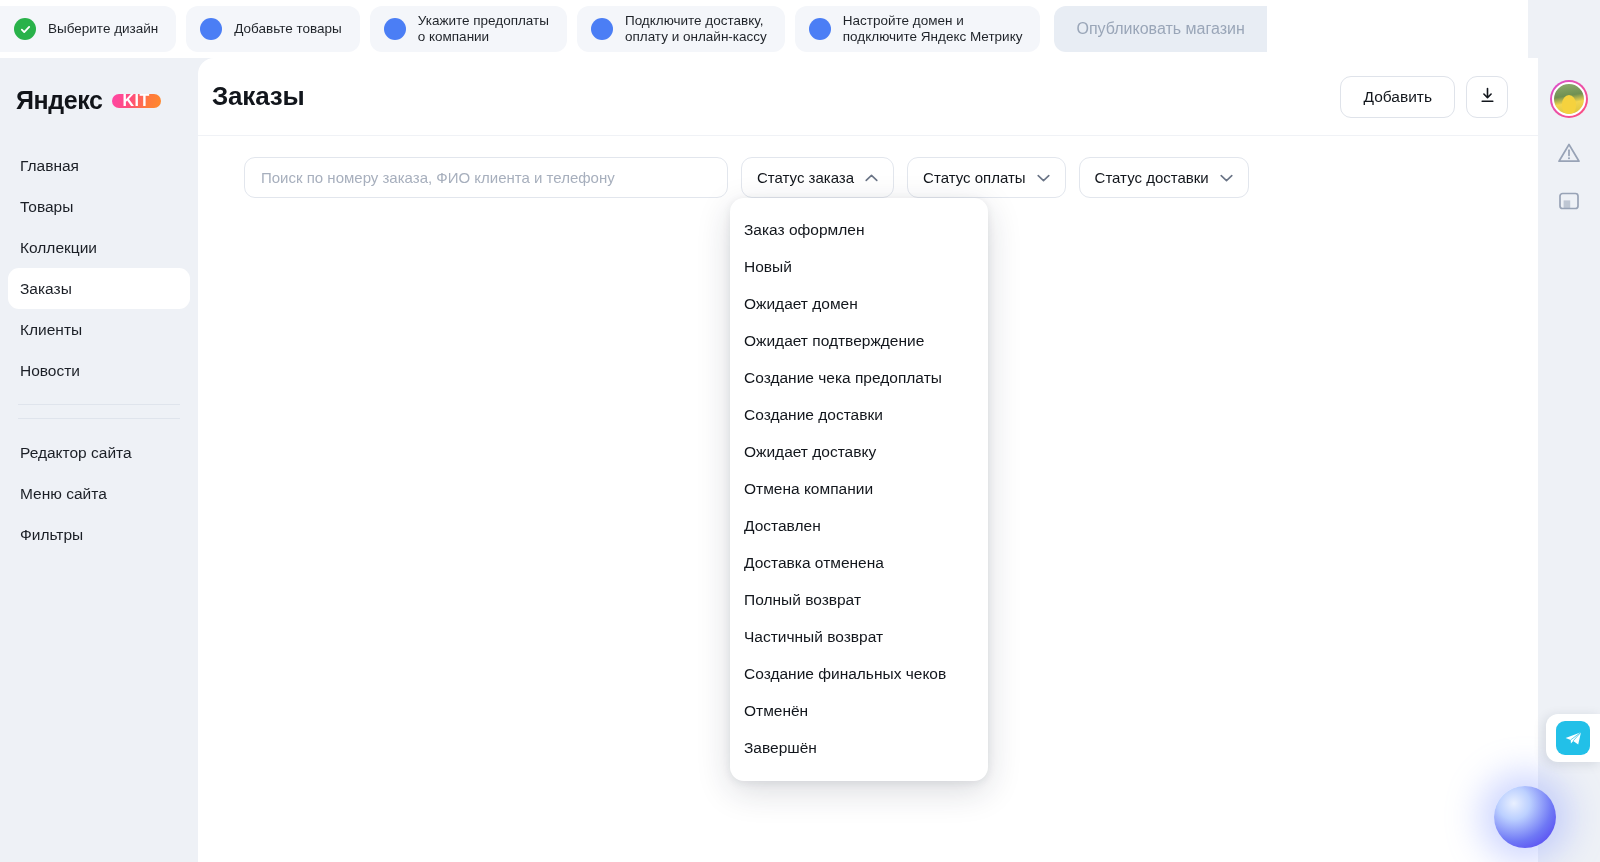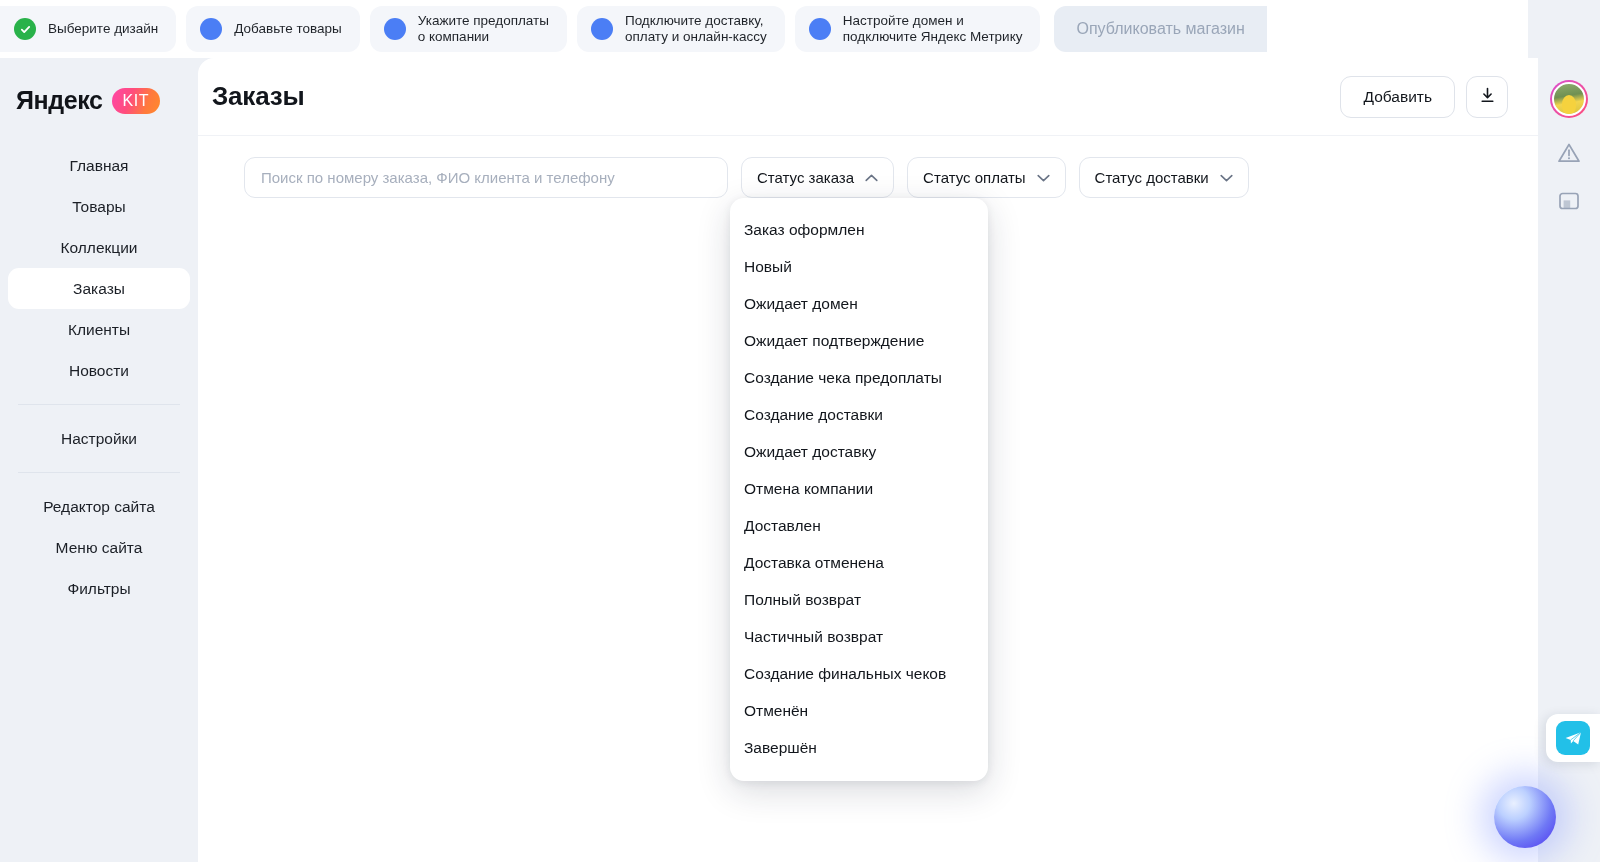--- a/index.html
+++ b/index.html
@@ -82,30 +82,30 @@
   }
   .logo-text {
     font-size: 25px;
     font-weight: 700;
     color: #111419;
     letter-spacing: -0.4px;
   }
   .logo-badge {
     display: inline-flex;
     align-items: center; justify-content: center;
-    height: 26px;
+    height: 14px;
     padding: 0 11px;
     border-radius: 13px;
     background: linear-gradient(110deg,#ff45a8 0%, #ff4d7d 38%, #ff7a3d 72%, #ff8a2b 100%);
     color: #ffffff;
     font-size: 16px;
-    font-weight: 400;
+    font-weight: 700;
     letter-spacing: 0.5px;
   }
-  .nav { padding: 4px 8px 0 8px; text-align: center; }
+  .nav { padding: 4px 8px 0 8px; }
   .nav-item {
     display: block;
     height: 41px;
     line-height: 41px;
     padding: 0 12px;
     border-radius: 11px;
     font-size: 15.5px;
     color: #1b1f26;
     cursor: pointer;
     white-space: nowrap;
@@ -338,21 +338,20 @@
     <nav class="nav">
       <div class="nav-item">Главная</div>
       <div class="nav-item">Товары</div>
       <div class="nav-item">Коллекции</div>
       <div class="nav-item active">Заказы</div>
       <div class="nav-item">Клиенты</div>
       <div class="nav-item">Новости</div>
 
       <div class="nav-sep"></div>
 
-      <div class="nav-item">Настройки</div>
 
       <div class="nav-sep"></div>
 
       <div class="nav-item">Редактор сайта</div>
       <div class="nav-item">Меню сайта</div>
       <div class="nav-item">Фильтры</div>
     </nav>
   </div>
 
   <div class="content">

